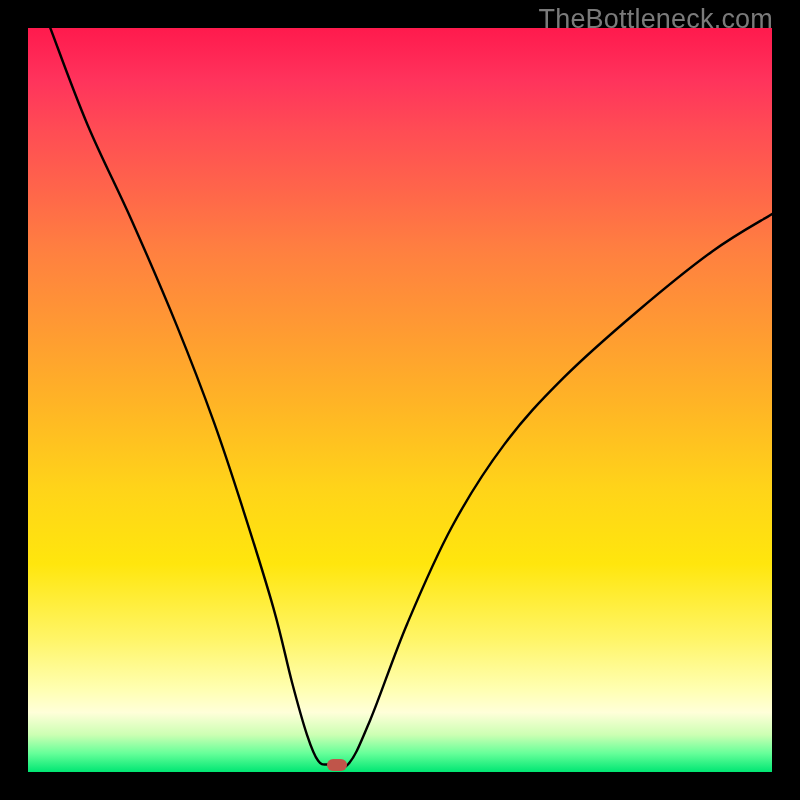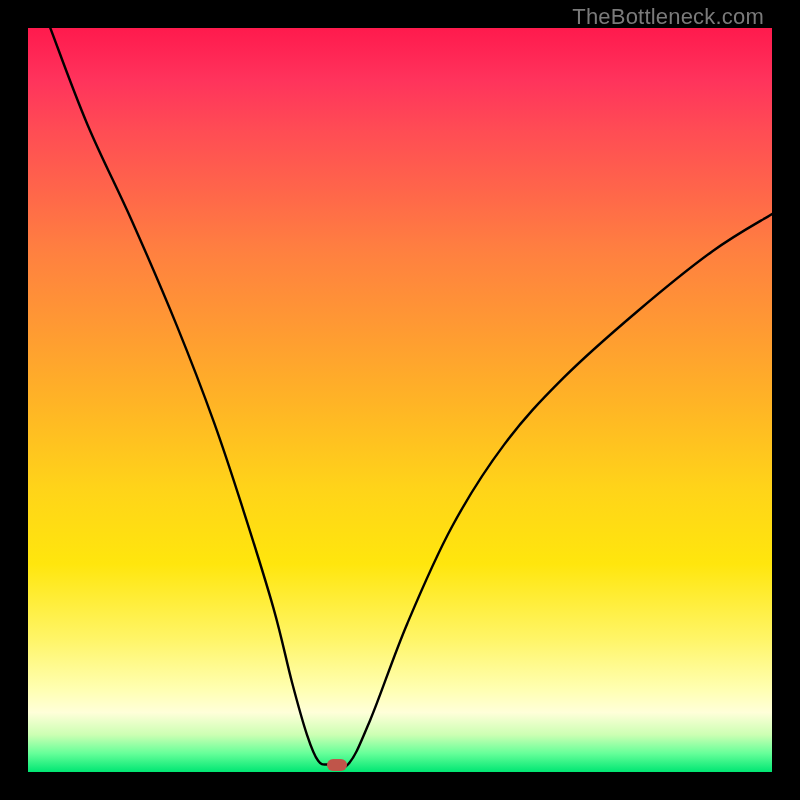--- a/index.html
+++ b/index.html
@@ -63,23 +63,23 @@
     position: absolute;
     width: 20px;
     height: 12px;
     border-radius: 6px;
     background: #c0554a;
     transform: translate(-50%, -50%);
   }
   .attribution {
     position: absolute;
     top: 4px;
-    right: 36px;
+    right: 27px;
     color: #7a7a7a;
-    font-size: 22px;
+    font-size: 27px;
     font-weight: 500;
     letter-spacing: 0.2px;
     white-space: nowrap;
   }
 </style>
 </head>
 <body>
 
 <div class="frame">
 

